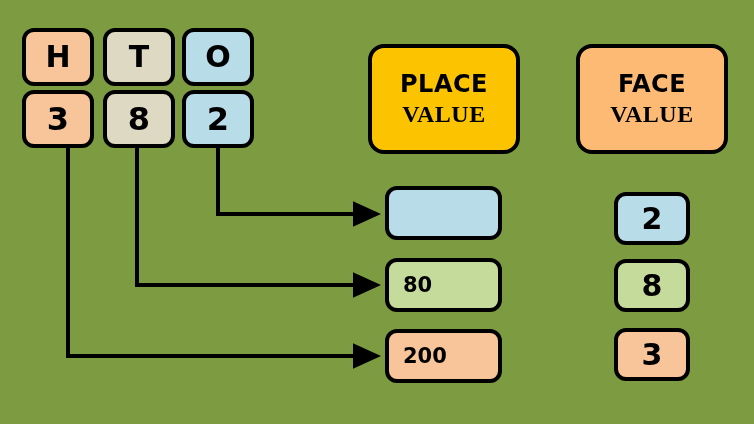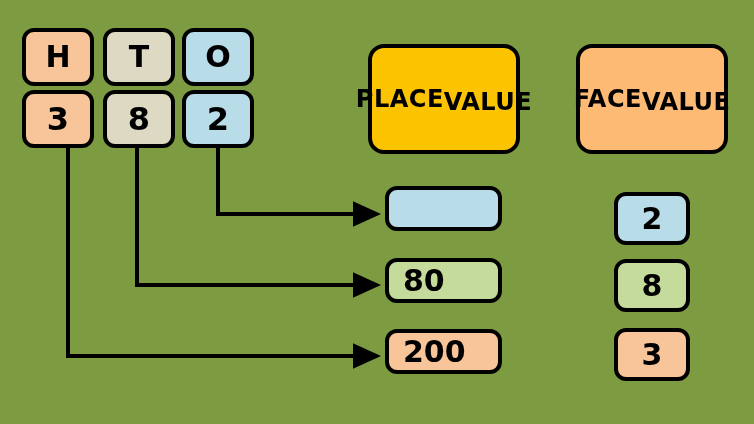--- a/index.html
+++ b/index.html
@@ -43,31 +43,31 @@
     width: 72px;
     height: 58px;
     font-size: 32px;
   }
   
   .section-head {
     width: 152px;
     height: 110px;
     border-radius: 16px;
     font-size: 24px;
-    flex-direction: row;
+    flex-direction: column;
     text-align: center;
     letter-spacing: 0.5px;
   }
   .section-head .ln { display: block; }
-  .section-head .ln + .ln { margin-top: 6px; }
+  .section-head .ln + .ln { margin-top: 6px; font-family: Liberation Serif, serif; }
   
   .pv-box {
     width: 117px;
-    height: 45px;
-    font-size: 30px;
+    height: 54px;
+    font-size: 21px;
     justify-content: flex-start;
     padding-left: 14px;
   }
   
   .fv-box {
     width: 76px;
     height: 53px;
     font-size: 30px;
   }
   

